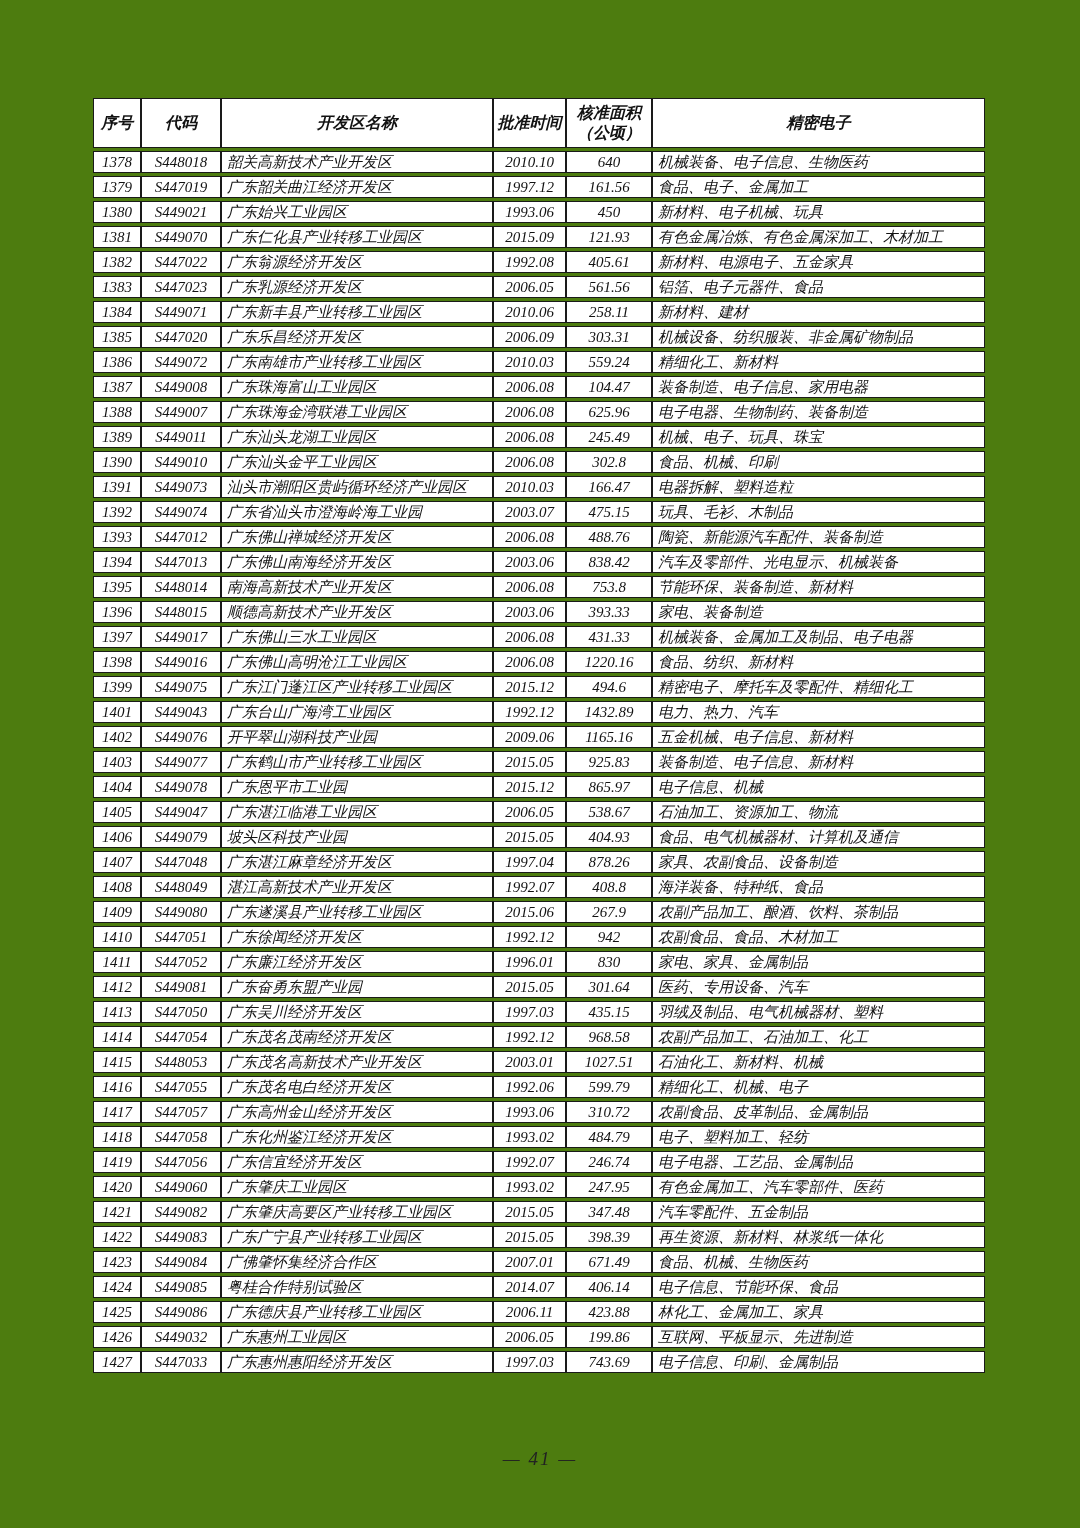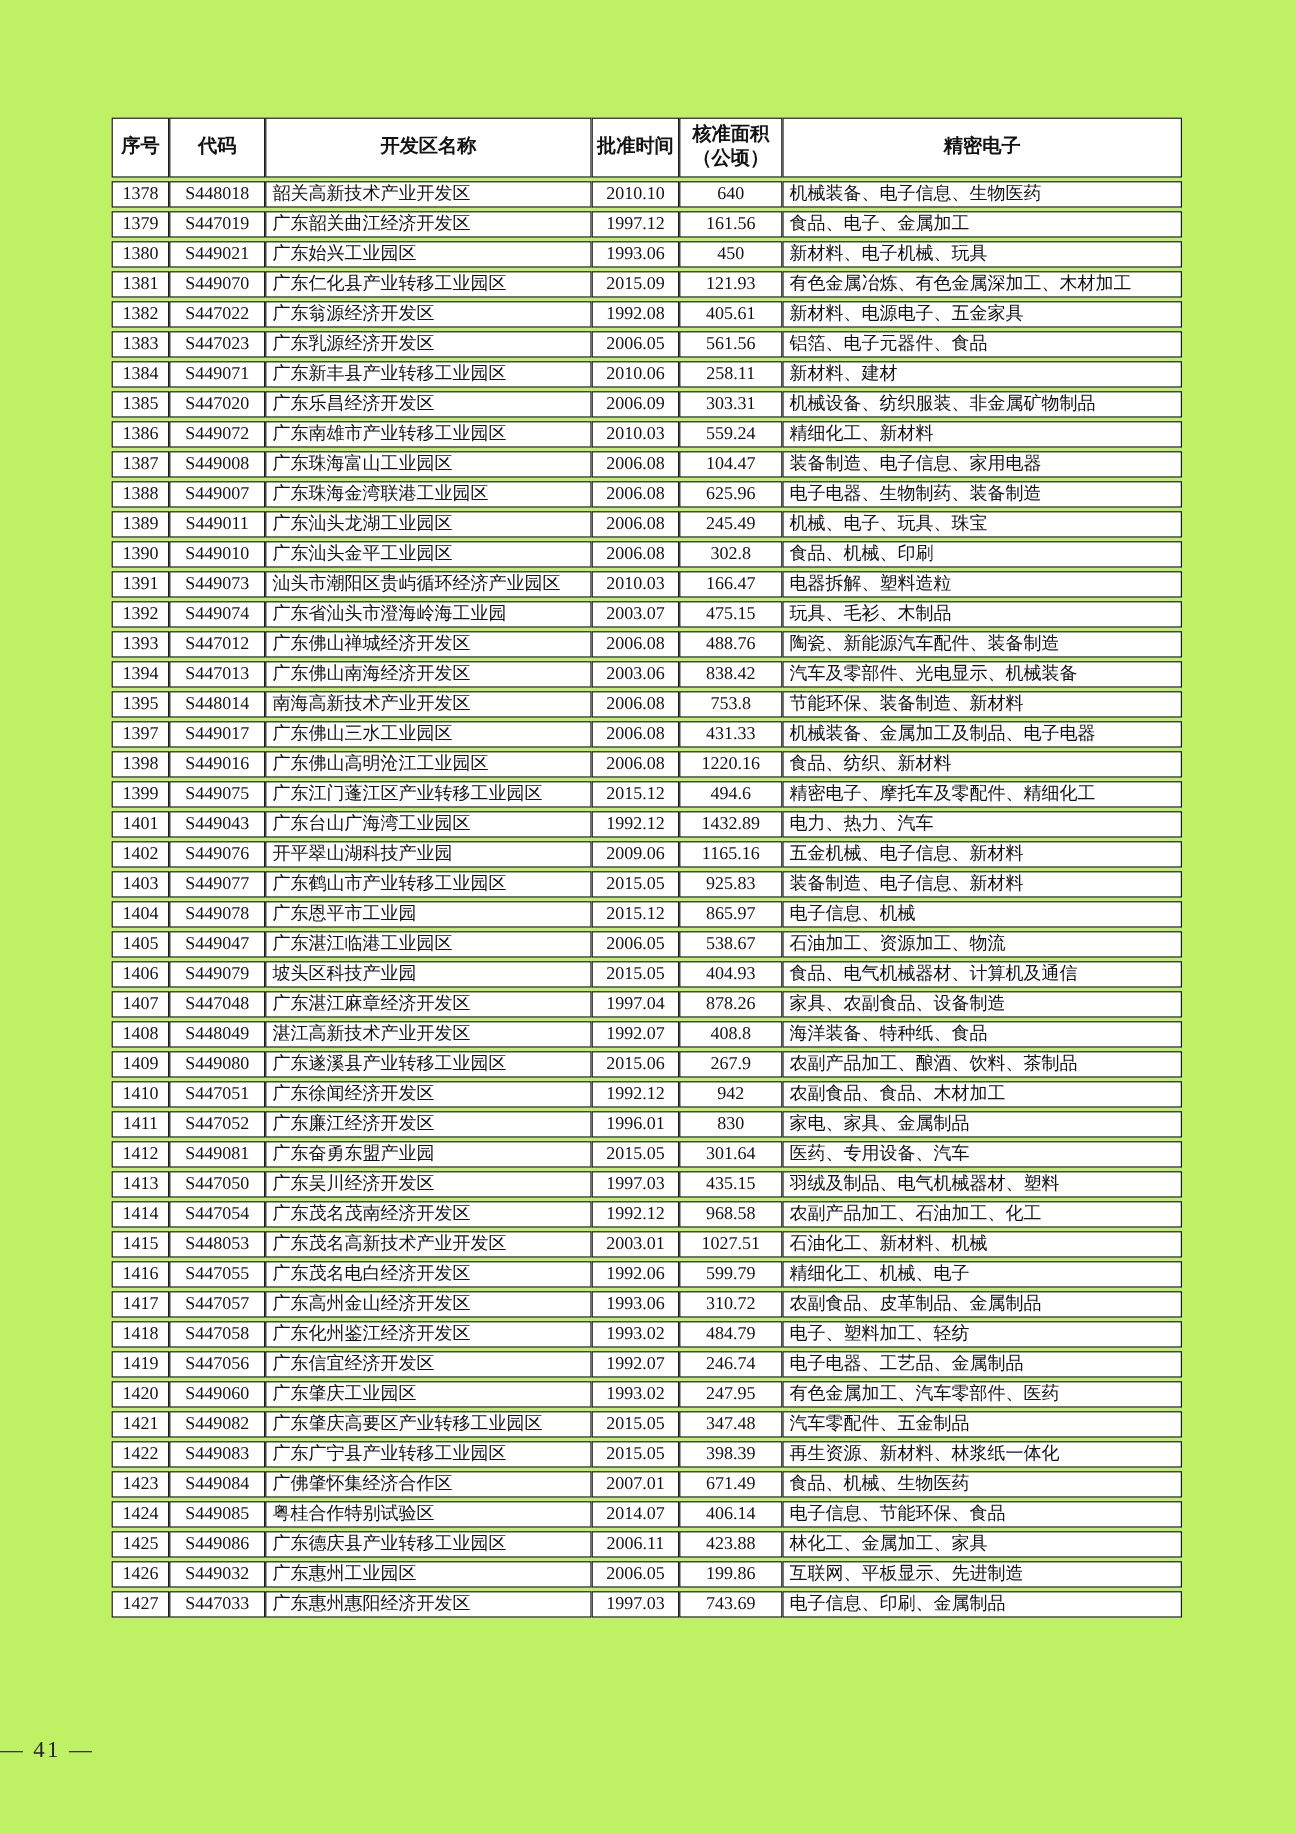--- a/index.html
+++ b/index.html
@@ -4,24 +4,25 @@
 <style>
   html, body {
     margin: 0;
     padding: 0;
     background: #ffffff;
   }
   .page {
     position: relative;
     width: 1080px;
     height: 1528px;
-    background: #bef264;
+    background: #4d7c0f;
     font-family: "Liberation Serif", "DejaVu Serif", serif;
     color: #121212;
     overflow: hidden;
+    font-style: italic;
   }
   table.zone-table {
     position: absolute;
     left: 93px;
     top: 95px;
     width: 892px;
     table-layout: fixed;
     border-collapse: separate;
     border-spacing: 0 3px;
   }
@@ -51,20 +52,21 @@
   .zone-table td.col-name,
   .zone-table td.col-industries {
     text-align: left;
     padding-left: 5px;
   }
   .page-footer {
     position: absolute;
     left: 0;
     top: 1448px;
     width: 100%;
+    text-align: center;
     font-size: 19px;
     letter-spacing: 2px;
     color: #222;
   }
 </style>
 </head>
 <body>
 
 <div class="page">
 
@@ -244,20 +246,28 @@
 
     <tr>
       <td class="col-seq">1395</td>
       <td class="col-code">S448014</td>
       <td class="col-name">南海高新技术产业开发区</td>
       <td class="col-date">2006.08</td>
       <td class="col-area">753.8</td>
       <td class="col-industries">节能环保、装备制造、新材料</td>
     </tr>
 
+    <tr>
+      <td class="col-seq">1396</td>
+      <td class="col-code">S448015</td>
+      <td class="col-name">顺德高新技术产业开发区</td>
+      <td class="col-date">2003.06</td>
+      <td class="col-area">393.33</td>
+      <td class="col-industries">家电、装备制造</td>
+    </tr>
 
     <tr>
       <td class="col-seq">1397</td>
       <td class="col-code">S449017</td>
       <td class="col-name">广东佛山三水工业园区</td>
       <td class="col-date">2006.08</td>
       <td class="col-area">431.33</td>
       <td class="col-industries">机械装备、金属加工及制品、电子电器</td>
     </tr>
 

